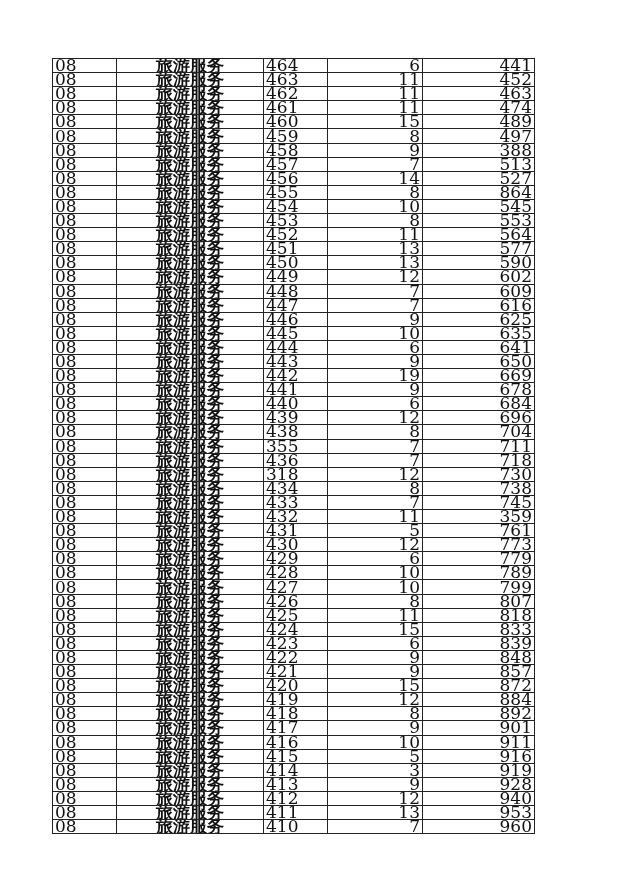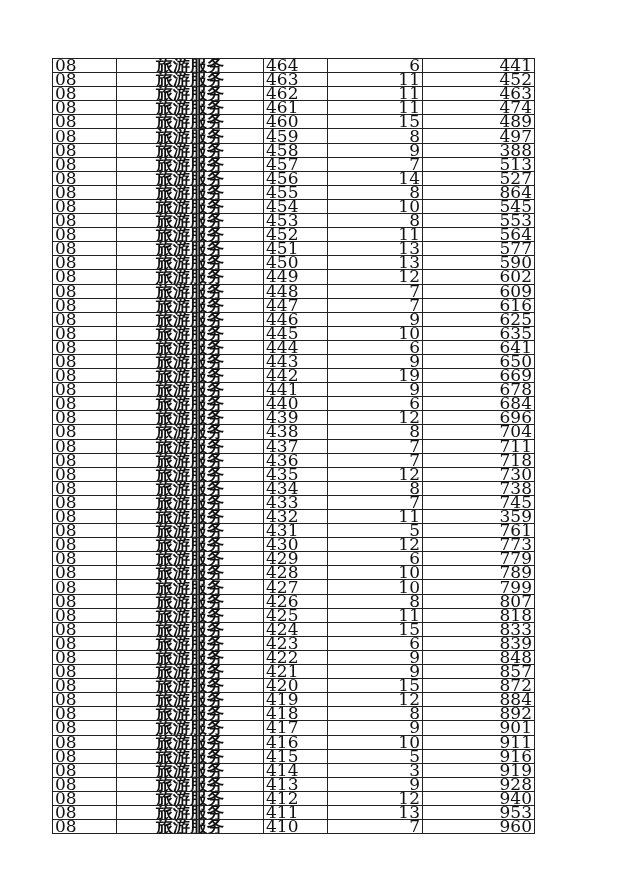--- a/index.html
+++ b/index.html
@@ -211,35 +211,35 @@
       <tr>
         <td class="c1">08</td>
         <td class="c2">旅游服务</td>
         <td class="c3">438</td>
         <td class="c4">8</td>
         <td class="c5">704</td>
       </tr>
       <tr>
         <td class="c1">08</td>
         <td class="c2">旅游服务</td>
-        <td class="c3">437</td>
+        <td class="c3">355</td>
         <td class="c4">7</td>
         <td class="c5">711</td>
       </tr>
       <tr>
         <td class="c1">08</td>
         <td class="c2">旅游服务</td>
         <td class="c3">436</td>
         <td class="c4">7</td>
         <td class="c5">718</td>
       </tr>
       <tr>
         <td class="c1">08</td>
         <td class="c2">旅游服务</td>
-        <td class="c3">435</td>
+        <td class="c3">318</td>
         <td class="c4">12</td>
         <td class="c5">730</td>
       </tr>
       <tr>
         <td class="c1">08</td>
         <td class="c2">旅游服务</td>
         <td class="c3">434</td>
         <td class="c4">8</td>
         <td class="c5">738</td>
       </tr>

